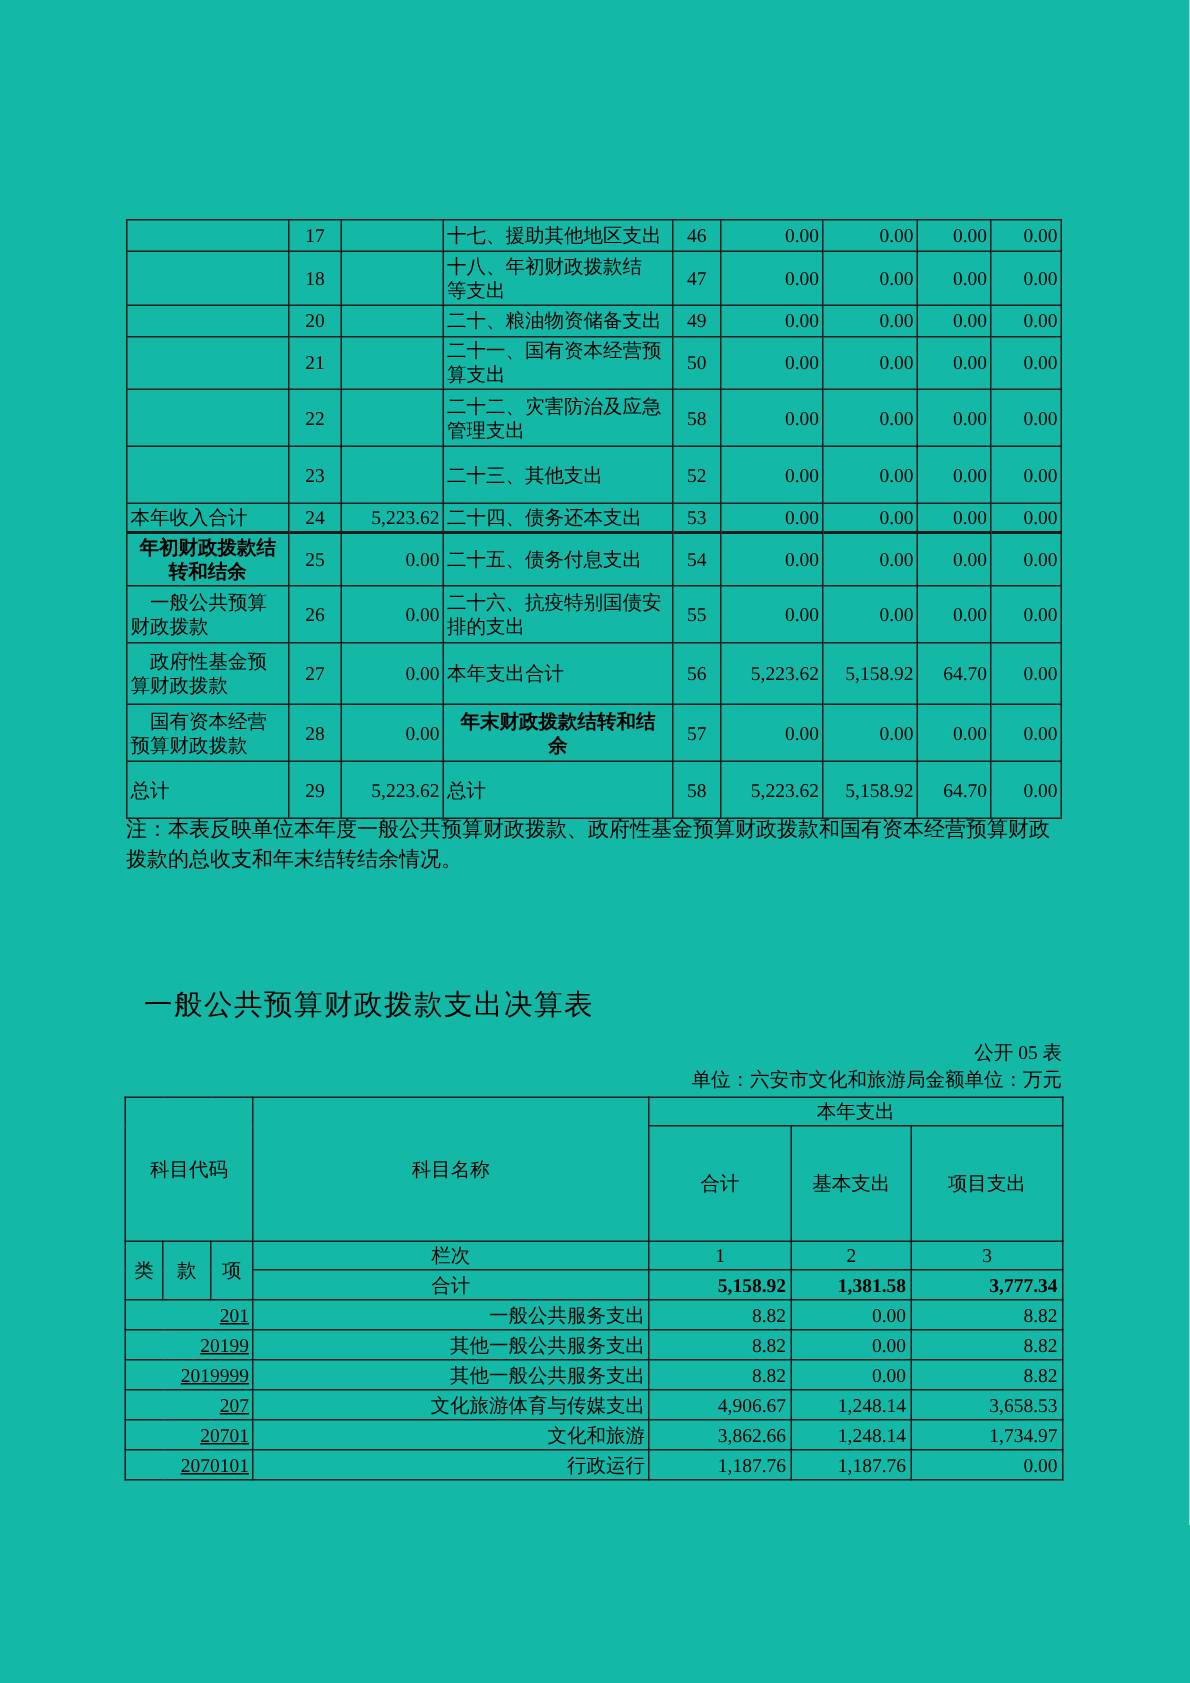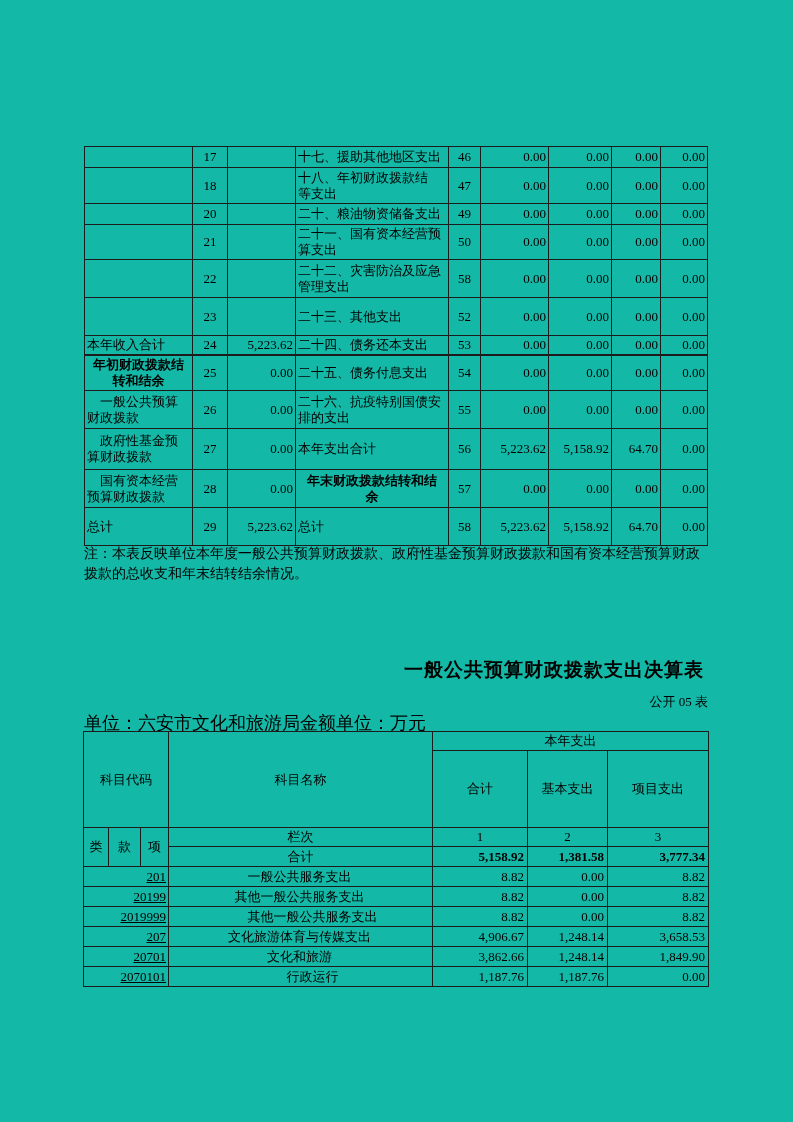--- a/index.html
+++ b/index.html
@@ -34,43 +34,43 @@
   .t1 tr:nth-of-type(13) .rl{font-weight:bold;text-align:center;}
 
   
   .note{
     position:absolute;left:84px;top:544px;width:627px;
     font-size:14px;line-height:20px;white-space:pre-wrap;
   }
 
   
   .title{
-    position:absolute;left:80px;top:657px;width:624px;
-    text-align:right;font-size:19px;font-weight:bold;letter-spacing:1px;
+    position:absolute;left:96px;top:657px;width:624px;
+    text-align:left;font-size:19px;font-weight:normal;letter-spacing:1px;
   }
   .doc-label{
     position:absolute;left:84px;top:693px;width:624px;
     text-align:right;font-size:13px;
   }
   .unit-row{
     position:absolute;left:84px;top:711px;width:624px;
-    font-size:18px;display:flex;justify-content:flex-start;
+    font-size:13px;display:flex;justify-content:flex-end;
   }
 
   
   .t2{position:absolute;left:83px;top:731px;width:625px;}
   .t2 td{font-size:13px;line-height:16px;padding:1px 2px;}
   .t2 .h1{height:19px;}
   .t2 .h2{height:77px;}
   .t2 .h3{height:18px;}
   .t2 .h4{height:20px;}
   .t2 tbody.rows tr{height:20px;}
   .t2 .hd{text-align:center;}
   .t2 .code{text-align:right;padding-left:2px;white-space:nowrap;text-decoration:underline;}
-  .t2 .name{text-align:center;padding-left:0;white-space:pre-wrap;}
+  .t2 .name{text-align:right;padding-left:0;white-space:pre-wrap;}
   .t2 .val{text-align:right;padding-right:3px;white-space:nowrap;}
   .t2 .h4 .val{font-weight:bold;}
 
   
   .page-num{
     position:absolute;left:84px;top:992px;width:624px;
     text-align:right;padding-right:28px;font-size:14px;box-sizing:border-box;
   }
 </style>
 </head>
@@ -327,21 +327,21 @@
           <td class="val">4,906.67</td>
           <td class="val">1,248.14</td>
           <td class="val">3,658.53</td>
         </tr>
 
         <tr>
           <td class="code" colspan="3">20701</td>
           <td class="name">文化和旅游</td>
           <td class="val">3,862.66</td>
           <td class="val">1,248.14</td>
-          <td class="val">1,849.90</td>
+          <td class="val">1,734.97</td>
         </tr>
 
         <tr>
           <td class="code" colspan="3">2070101</td>
           <td class="name">　　行政运行</td>
           <td class="val">1,187.76</td>
           <td class="val">1,187.76</td>
           <td class="val">0.00</td>
         </tr>
       </tbody>

